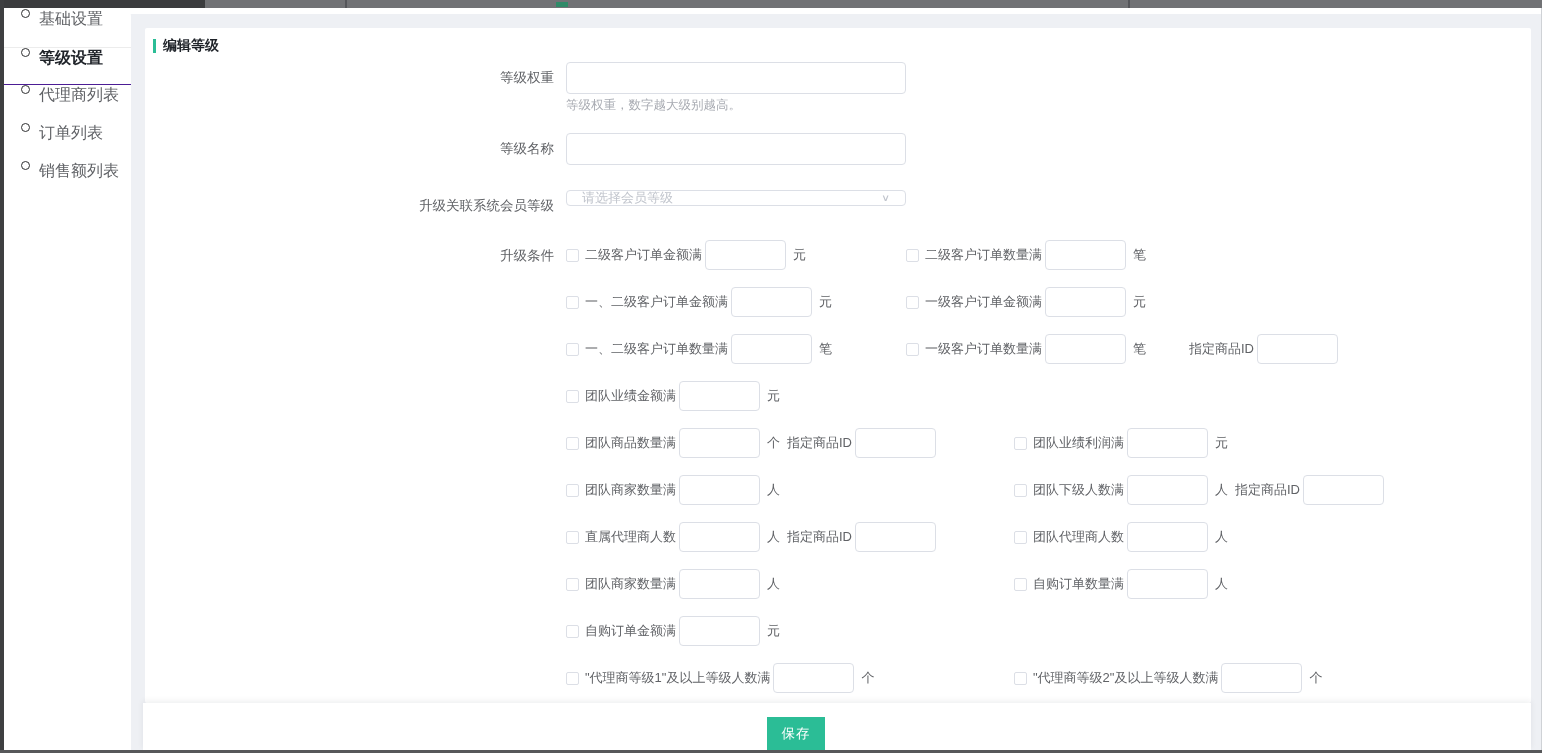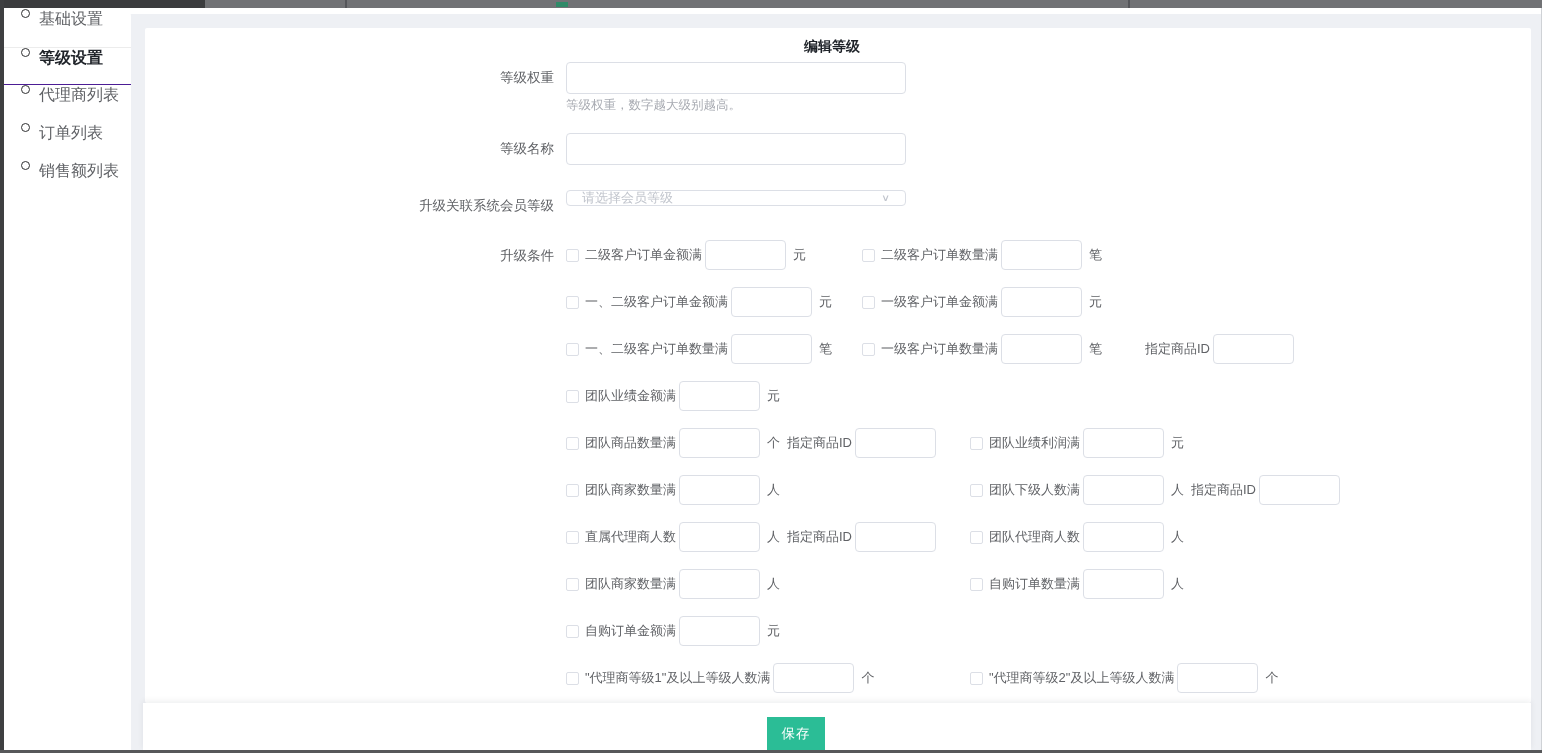--- a/index.html
+++ b/index.html
@@ -38,21 +38,21 @@
   .side-item.active {
     color:#1f2329; font-weight:bold;
     border-top:1px solid #ececec; border-bottom:1px solid #4c1d95;
   }
 
   
   .card {
     position:absolute; left:145px; top:28px; width:1386px; height:675px;
     background:#ffffff; border-radius:2px; padding:10px 20px 0 8px; z-index:2;
   }
-  .sec-title { display:flex; align-items:center; height:16px; margin-bottom:8px;flex-direction:column; }
+  .sec-title { display:flex; align-items:center; height:16px; margin-bottom:8px; }
   .sec-title .bar { width:3px; height:14px; background:#2bbd96; margin-right:7px; }
   .sec-title .txt { font-size:14px; font-weight:bold; color:#1f2329; }
 
   .form-row { display:flex; align-items:flex-start; }
   .form-label {
     width:413px; flex:0 0 413px; text-align:right; padding-right:12px; padding-top:7px;
     font-size:13.5px; color:#606266; line-height:18px;
   }
   .txt-input {
     width:340px; height:32px; border:1px solid #dcdfe6; border-radius:4px;
@@ -65,21 +65,21 @@
 
   .select-box {
     width:340px; height:16px; border:1px solid #dcdfe6; border-radius:4px;
     display:flex; align-items:center; padding:0 15px; background:#fff; cursor:pointer;
   }
   .select-box .ph { font-size:13px; color:#c0c4cc; flex:1 1 auto; }
   .select-box .chev { font-size:12px; color:#c0c4cc; transform:scaleY(0.8); }
 
   
   .cond-rows { display:flex; flex-direction:column; }
-  .cond-row { display:flex; align-items:center; height:30px; margin-bottom:17px; }
+  .cond-row { display:flex; align-items:center; height:30px; margin-bottom:17px;gap:44px; }
   .cell { display:flex; align-items:center; }
   .cell.narrow { width:296px; flex:0 0 296px; }
   .cell.wide { width:404px; flex:0 0 404px; }
   .cb {
     width:13px; height:13px; border:1px solid #dcdfe6; border-radius:2px;
     background:#fff; flex:0 0 auto; margin-right:6px; cursor:pointer;
   }
   .cond-label { font-size:13px; color:#606266; white-space:nowrap; }
   .cond-input {
     width:81px; height:30px; border:1px solid #dcdfe6; border-radius:4px;

